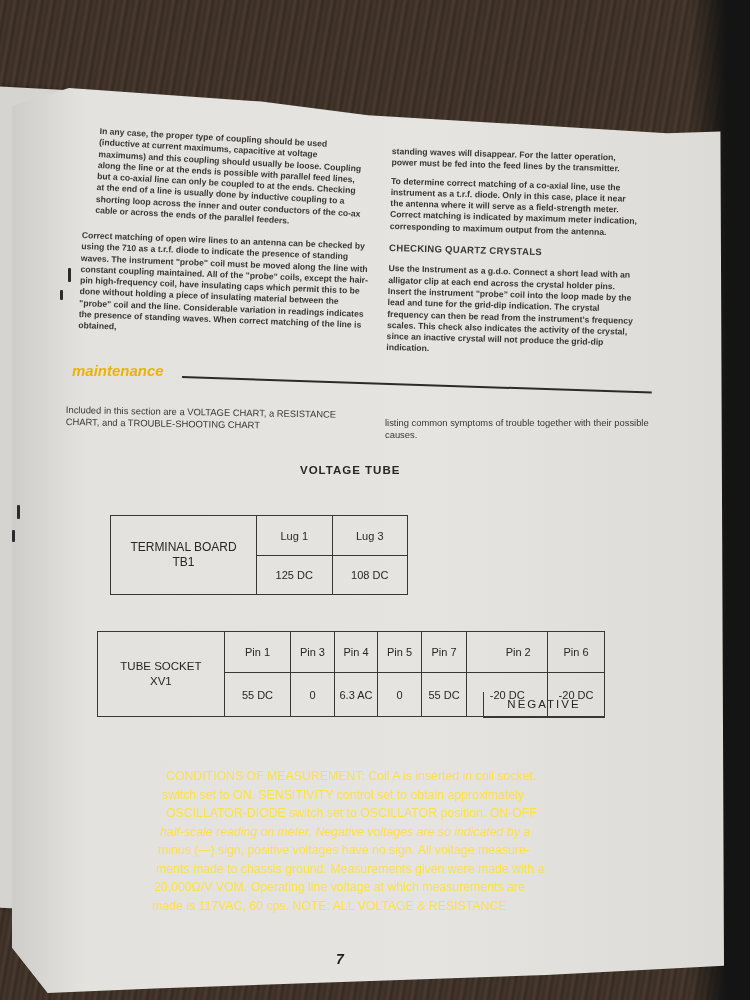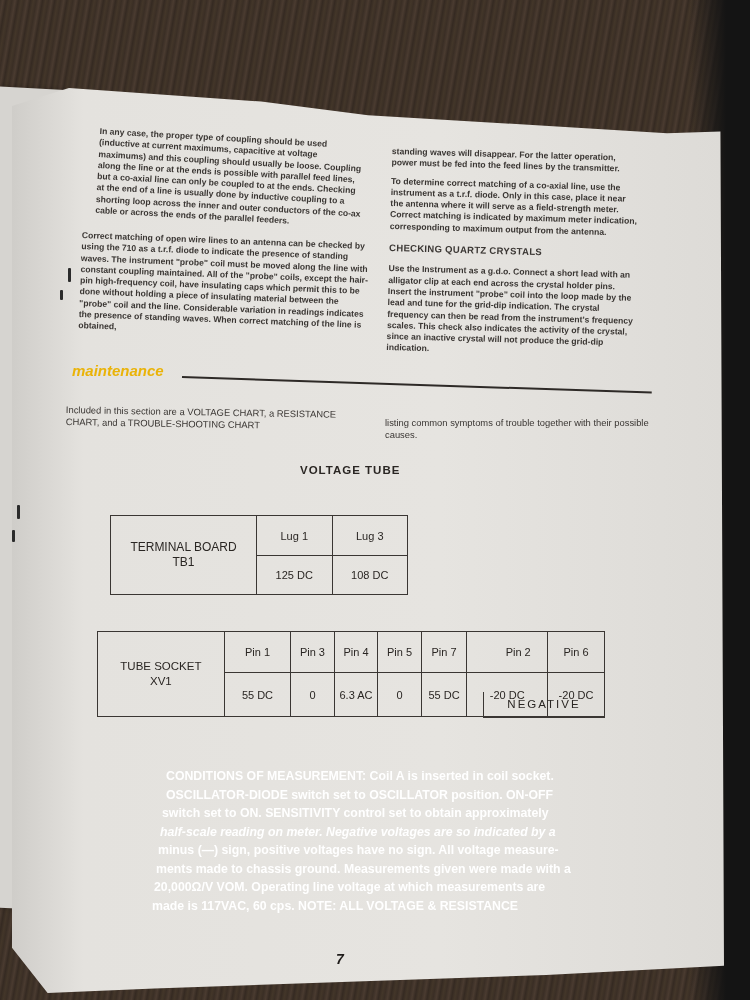--- a/index.html
+++ b/index.html
@@ -18,21 +18,21 @@
   .col{font-size:8.6px;line-height:11.3px;font-weight:bold;color:#3a3633;}
   .col p{margin:0 0 7px 0;}
   .italic{font-style:italic;}
   .heading{font-size:9.5px;font-weight:bold;letter-spacing:.3px;color:#3a3633;}
   .maint{font-size:15px;font-weight:bold;font-style:italic;color:#eab308;}
   .rule{position:absolute;height:2px;background:#2e2a27;transform-origin:left;}
   .intro{font-size:9.4px;line-height:12px;color:#3a3633;}
   .vc-title{font-size:11.5px;font-weight:bold;letter-spacing:1px;color:#2a2623;}
   table.grid{border-collapse:collapse;position:absolute;background:transparent;}
   table.grid td{border:1.6px solid #3a3633;text-align:center;font-size:11px;color:#2a2623;padding:0;}
-  .cond{font-size:12.3px;line-height:18.5px;color:#ffffff;font-weight:bold;}
+  .cond{font-size:12.3px;line-height:18.5px;color:#fde047;font-weight:normal;}
   .pagenum{font-size:14px;font-weight:bold;font-style:italic;color:#1f1c1a;}
 </style>
 </head>
 <body>
 
 <div class="wood"></div>
 <div class="darkright"></div>
 <div class="leftpage"></div>
 
 <div class="page"></div>
@@ -104,22 +104,22 @@
     <td>55 DC</td>
     <td>-20 DC</td>
     <td>-20 DC</td>
   </tr>
 </tbody>
   </table>
 <div class="abs" style="left:483px;top:692px;width:120px;height:25px;border:1.6px solid #3a3633;border-top:none;text-align:center;font-size:11.5px;line-height:25px;letter-spacing:2px;color:#2a2623;">NEGATIVE</div>
 
 <div class="abs cond" style="left:150px;top:767px;width:440px;">
   <div style="padding-left:16px;">CONDITIONS OF MEASUREMENT: Coil A is inserted in coil socket.</div>
+  <div style="padding-left:12px;">switch set to ON. SENSITIVITY control set to obtain approximately</div>
   <div style="padding-left:16px;">OSCILLATOR-DIODE switch set to OSCILLATOR position. ON-OFF</div>
-  <div style="padding-left:12px;">switch set to ON. SENSITIVITY control set to obtain approximately</div>
   <div class="italic" style="padding-left:10px;">half-scale reading on meter. Negative voltages are so indicated by a</div>
   <div style="padding-left:8px;">minus (—) sign, positive voltages have no sign. All voltage measure-</div>
   <div style="padding-left:6px;">ments made to chassis ground. Measurements given were made with a</div>
   <div style="padding-left:4px;">20,000Ω/V VOM. Operating line voltage at which measurements are</div>
   <div style="padding-left:2px;">made is 117VAC, 60 cps. NOTE: ALL VOLTAGE &amp; RESISTANCE</div>
 </div>
 
 <div class="abs pagenum" style="left:336px;top:951px;">7</div>
 
 </body></html>

